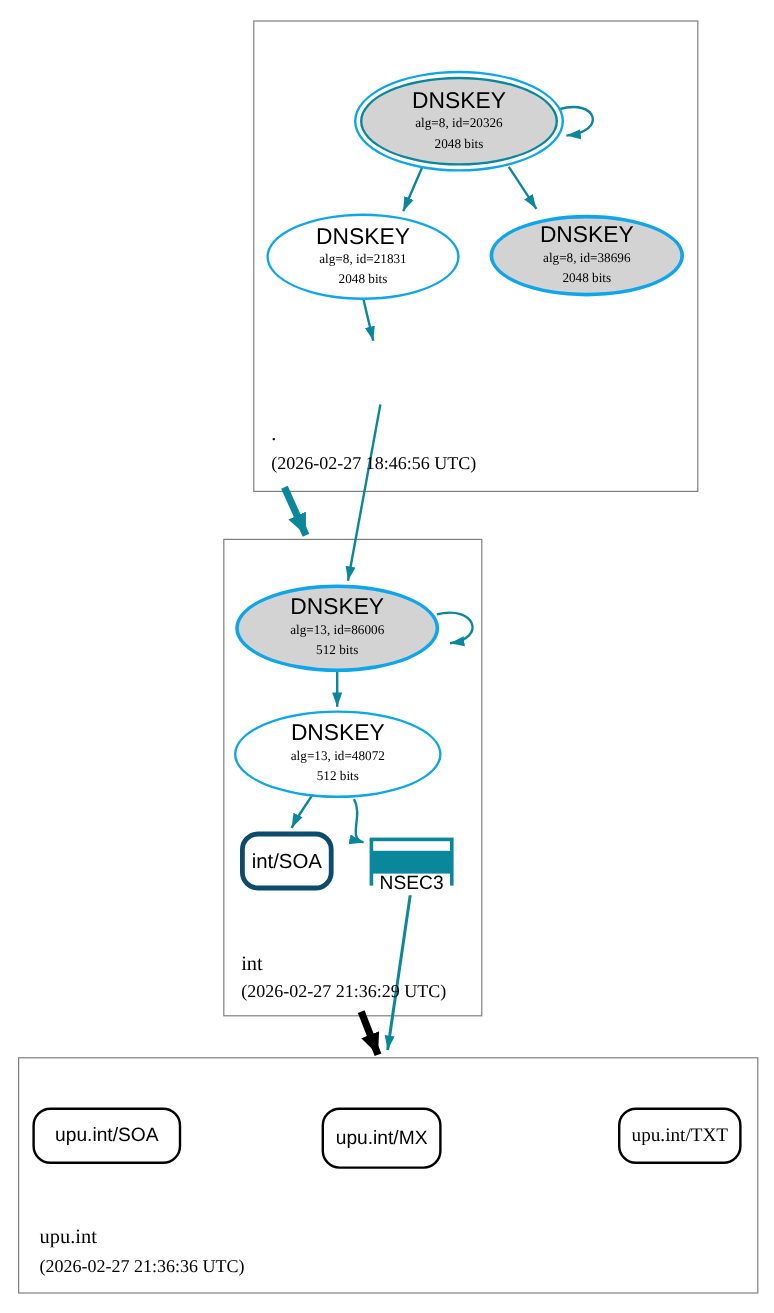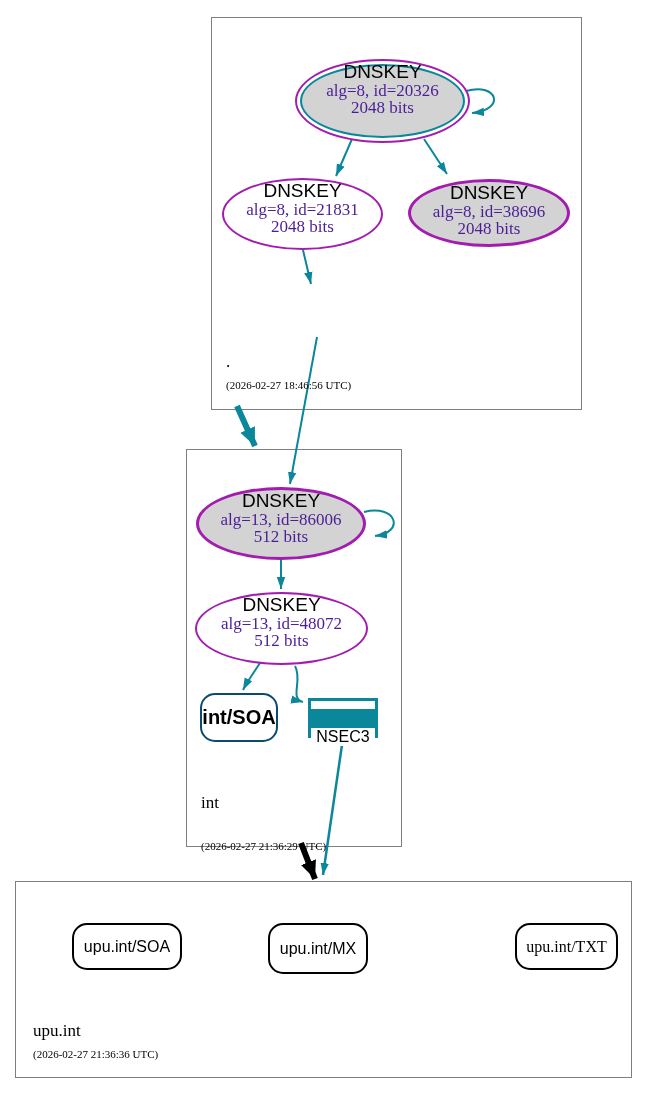--- a/index.html
+++ b/index.html
@@ -12,56 +12,56 @@
   #zone-int  { left:186px; top:449px; width:214px; height:396px; }
   #zone-upu  { left:15px;  top:881px; width:615px; height:195px; }
 
   #edges { position:absolute; left:0; top:0; width:645px; height:1094px; pointer-events:none; z-index:2; }
 
   .zone-label, .zone-ts {
     position:absolute; z-index:3; color:#000;
     font-family:"Liberation Serif", serif; white-space:nowrap;
   }
   .zone-label { font-size:17px; }
-  .zone-ts { font-size:11px; }
+  .zone-ts { font-size:15px; }
   #lbl-root { left:226px; top:352px; }
   #ts-root  { left:226px; top:379px; }
   #lbl-int  { left:201px; top:793px; }
-  #ts-int   { left:201px; top:840px; }
+  #ts-int   { left:201px; top:819px; }
   #lbl-upu  { left:33px;  top:1021px; }
   #ts-upu   { left:33px;  top:1048px;font-family:Liberation Serif, serif; }
 
   .ellipse-node {
-    position:absolute; z-index:4; border:2px solid #a21caf; border-radius:50%;
-    background:#fff; display:flex; justify-content:center;
+    position:absolute; z-index:4; border:2px solid #0ea5e9; border-radius:50%;
+    background:#fff; display:flex; align-items:center; justify-content:center;
     text-align:center; box-sizing:border-box;
   }
   .ellipse-node.gray { background:#d3d3d3; }
   .ellipse-node.thick { border-width:3px; }
   .node-text { position:relative; z-index:2; }
   .node-title { font-size:19px; line-height:21px; color:#000; font-family:"Liberation Sans", sans-serif; }
-  .node-detail { font-size:17px; line-height:17px; color:#4c1d95; font-family:"Liberation Serif", serif; }
+  .node-detail { font-size:11px; line-height:17px; color:#000000; font-family:"Liberation Serif", serif; }
 
   #n-root-ksk { left:295px; top:59px;  width:175px; height:84px; }
   .inner-ring { position:absolute; inset:3px; border:2px solid #0a879a; border-radius:50%; background:#d3d3d3; }
   #n-root-zsk { left:222px; top:178px; width:161px; height:72px; }
   #n-root-38696 { left:408px; top:179px; width:162px; height:68px; }
   #n-root-ds  { left:250px; top:287px; width:128px; height:50px; }
   #n-int-ksk  { left:196px; top:487px; width:170px; height:73px; }
   #n-int-zsk  { left:195px; top:592px; width:173px; height:73px; }
 
   .rr {
     position:absolute; z-index:4; background:#fff; border-radius:15px;
     display:flex; align-items:center; justify-content:center;
     font-size:16px; color:#000; box-sizing:border-box; white-space:nowrap;
   }
-  .rr-teal { border:2px solid #0c4a6e; font-size:20px;font-weight:bold; }
+  .rr-teal { border:4px solid #0c4a6e; font-size:17px; }
   .rr-black { border:2px solid #000; }
   #n-int-soa { left:200px; top:693px; width:78px;  height:49px; }
-  #n-upu-soa { left:27px;  top:923px; width:110px; height:47px;margin-left:45px; }
+  #n-upu-soa { left:27px;  top:923px; width:124px; height:47px; }
   #n-upu-a   { left:158px; top:923px; width:89px;  height:47px; }
   #n-upu-mx  { left:268px; top:923px; width:100px; height:51px; }
   #n-upu-ns  { left:390px; top:923px; width:98px;  height:47px; }
   #n-upu-txt { left:515px; top:923px; width:103px; height:47px;font-family:Liberation Serif, serif; }
 
   #n-nsec3 {
     position:absolute; z-index:4; left:308px; top:698px; width:70px; height:40px;
     background:#0a879a; box-sizing:border-box; padding:3px;
     display:flex; flex-direction:column; gap:19px;
   }

